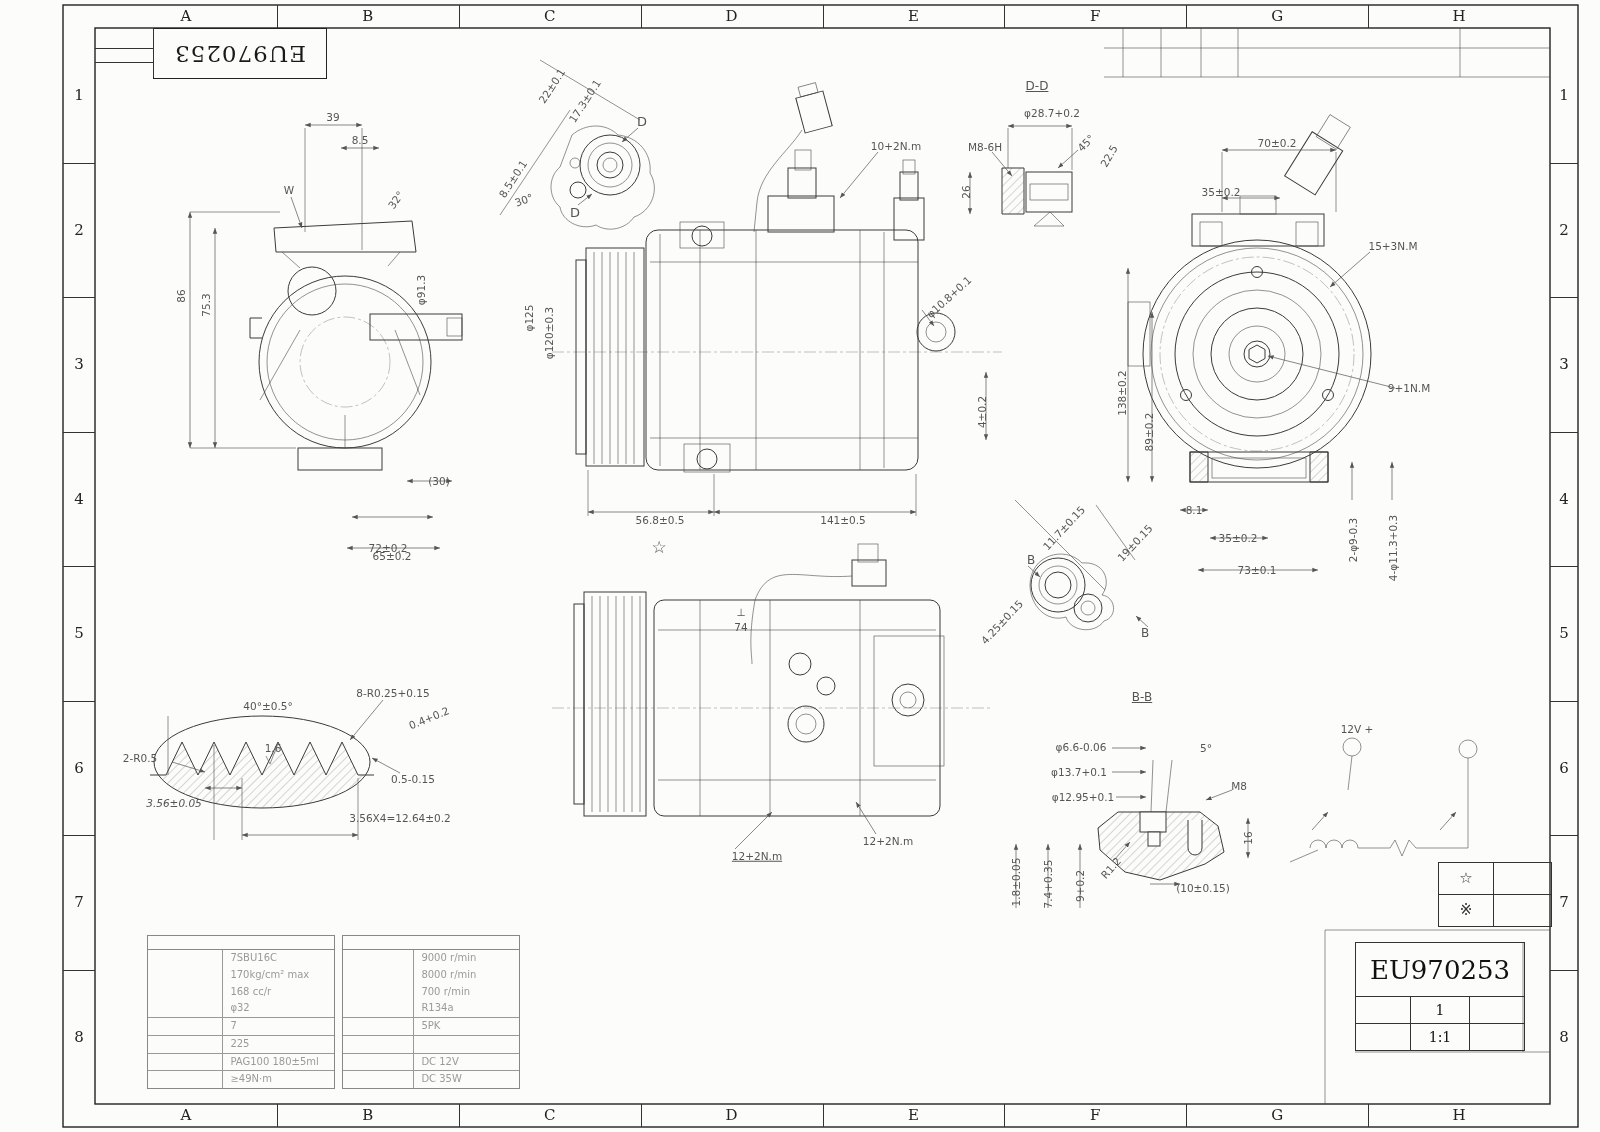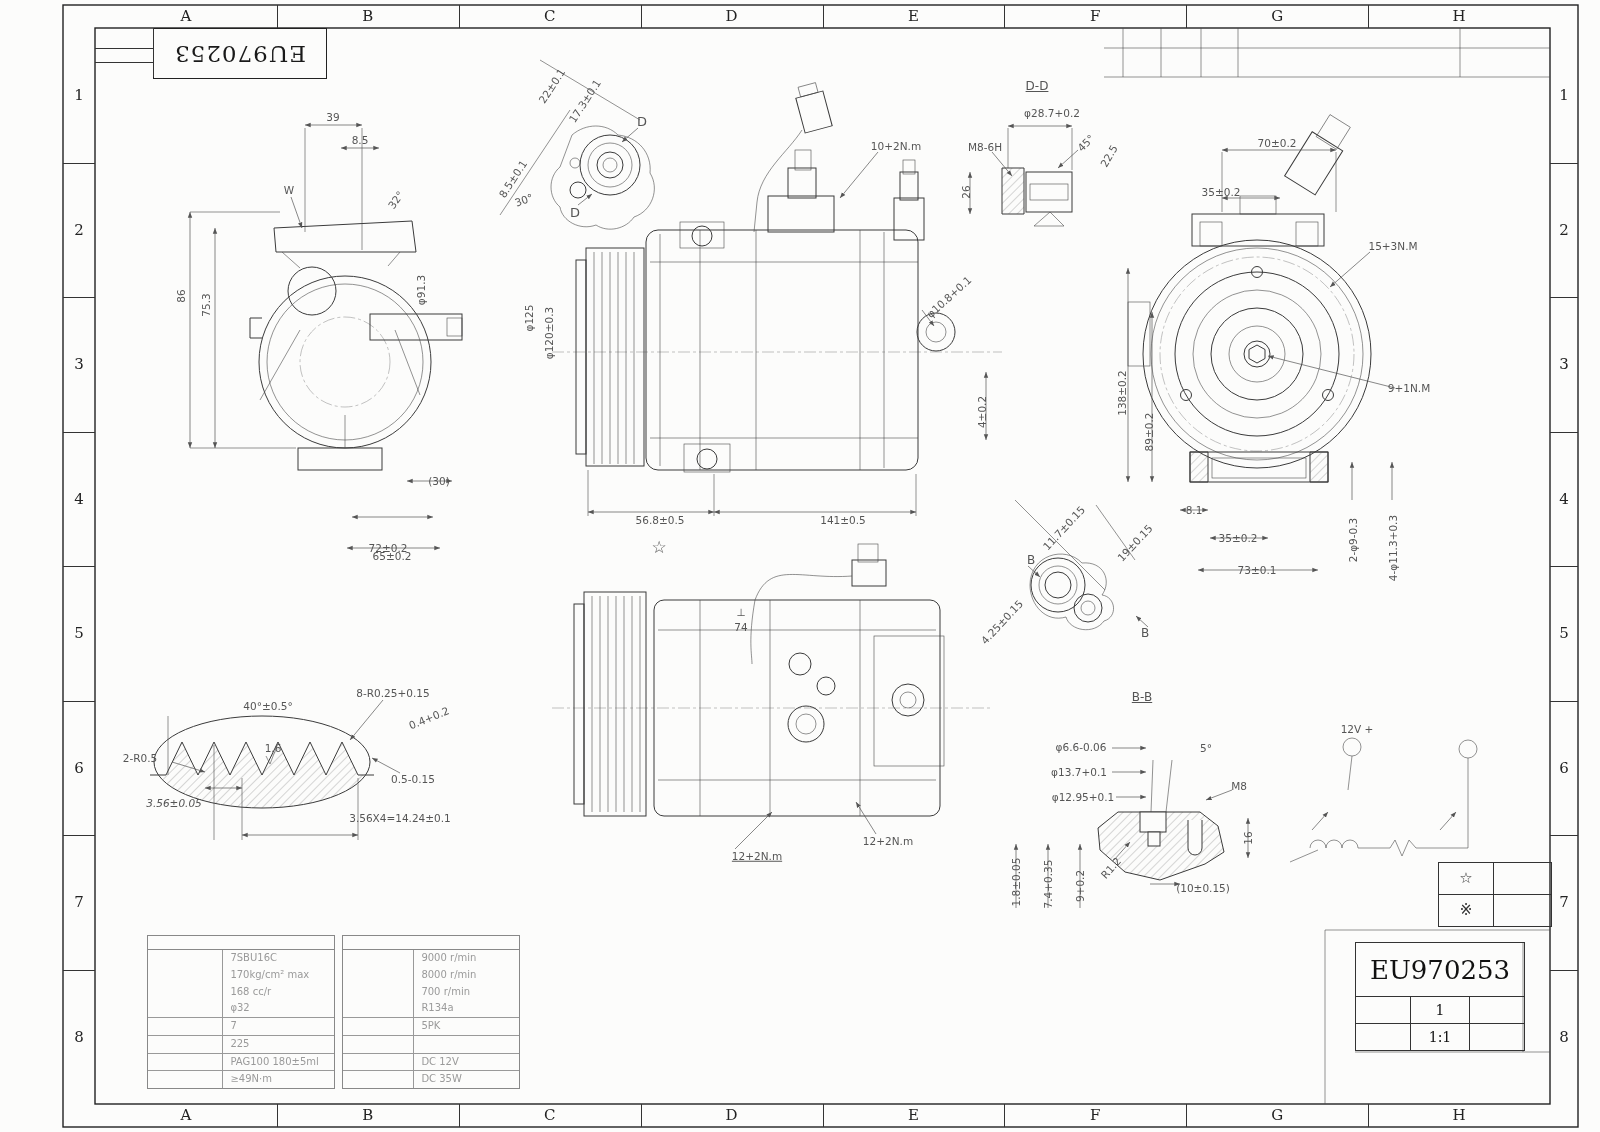--- a/index.html
+++ b/index.html
@@ -466,21 +466,21 @@
       <span class="ann" style="left: 888px; top: 841px; transform: translate(-50%, -50%) rotate(0deg);">12+2N.m</span>
       <span class="ann" style="left: 741px; top: 612px; transform: translate(-50%, -50%) rotate(0deg);">⊥</span>
       <span class="ann" style="left: 741px; top: 627px; transform: translate(-50%, -50%) rotate(0deg);">74</span>
       <span class="ann" style="left: 393px; top: 693px; transform: translate(-50%, -50%) rotate(0deg);">8-R0.25+0.15</span>
       <span class="ann" style="left: 268px; top: 706px; transform: translate(-50%, -50%) rotate(0deg);">40°±0.5°</span>
       <span class="ann" style="left: 429px; top: 718px; transform: translate(-50%, -50%) rotate(-22deg);">0.4+0.2</span>
       <span class="ann" style="left: 273px; top: 748px; transform: translate(-50%, -50%) rotate(0deg);">1.6</span>
       <span class="ann" style="left: 140px; top: 758px; transform: translate(-50%, -50%) rotate(0deg);">2-R0.5</span>
       <span class="ann" style="left: 413px; top: 779px; transform: translate(-50%, -50%) rotate(0deg);">0.5-0.15</span>
       <span class="ann" style="left: 174px; top: 803px; transform: translate(-50%, -50%) rotate(0deg); font-style: italic;">3.56±0.05</span>
-      <span class="ann" style="left: 400px; top: 818px; transform: translate(-50%, -50%) rotate(0deg);">3.56X4=14.24±0.1</span>
+      <span class="ann" style="left: 400px; top: 818px; transform: translate(-50%, -50%) rotate(0deg);">3.56X4=12.64±0.2</span>
       <span class="ann" style="left: 1357px; top: 729px; transform: translate(-50%, -50%) rotate(0deg);">12V +</span>
     </div>
 
 <div id="zone-layer">
       <span class="zone" style="left: 185.938px; top: 16px;">A</span>
       <span class="zone" style="left: 185.938px; top: 1115px;">A</span>
       <span class="zone" style="left: 367.812px; top: 16px;">B</span>
       <span class="zone" style="left: 367.812px; top: 1115px;">B</span>
       <div class="tick" style="left: 276.875px; top: 5px; width: 1px; height: 23px;"></div>
       <div class="tick" style="left: 276.875px; top: 1104px; width: 1px; height: 23px;"></div>

